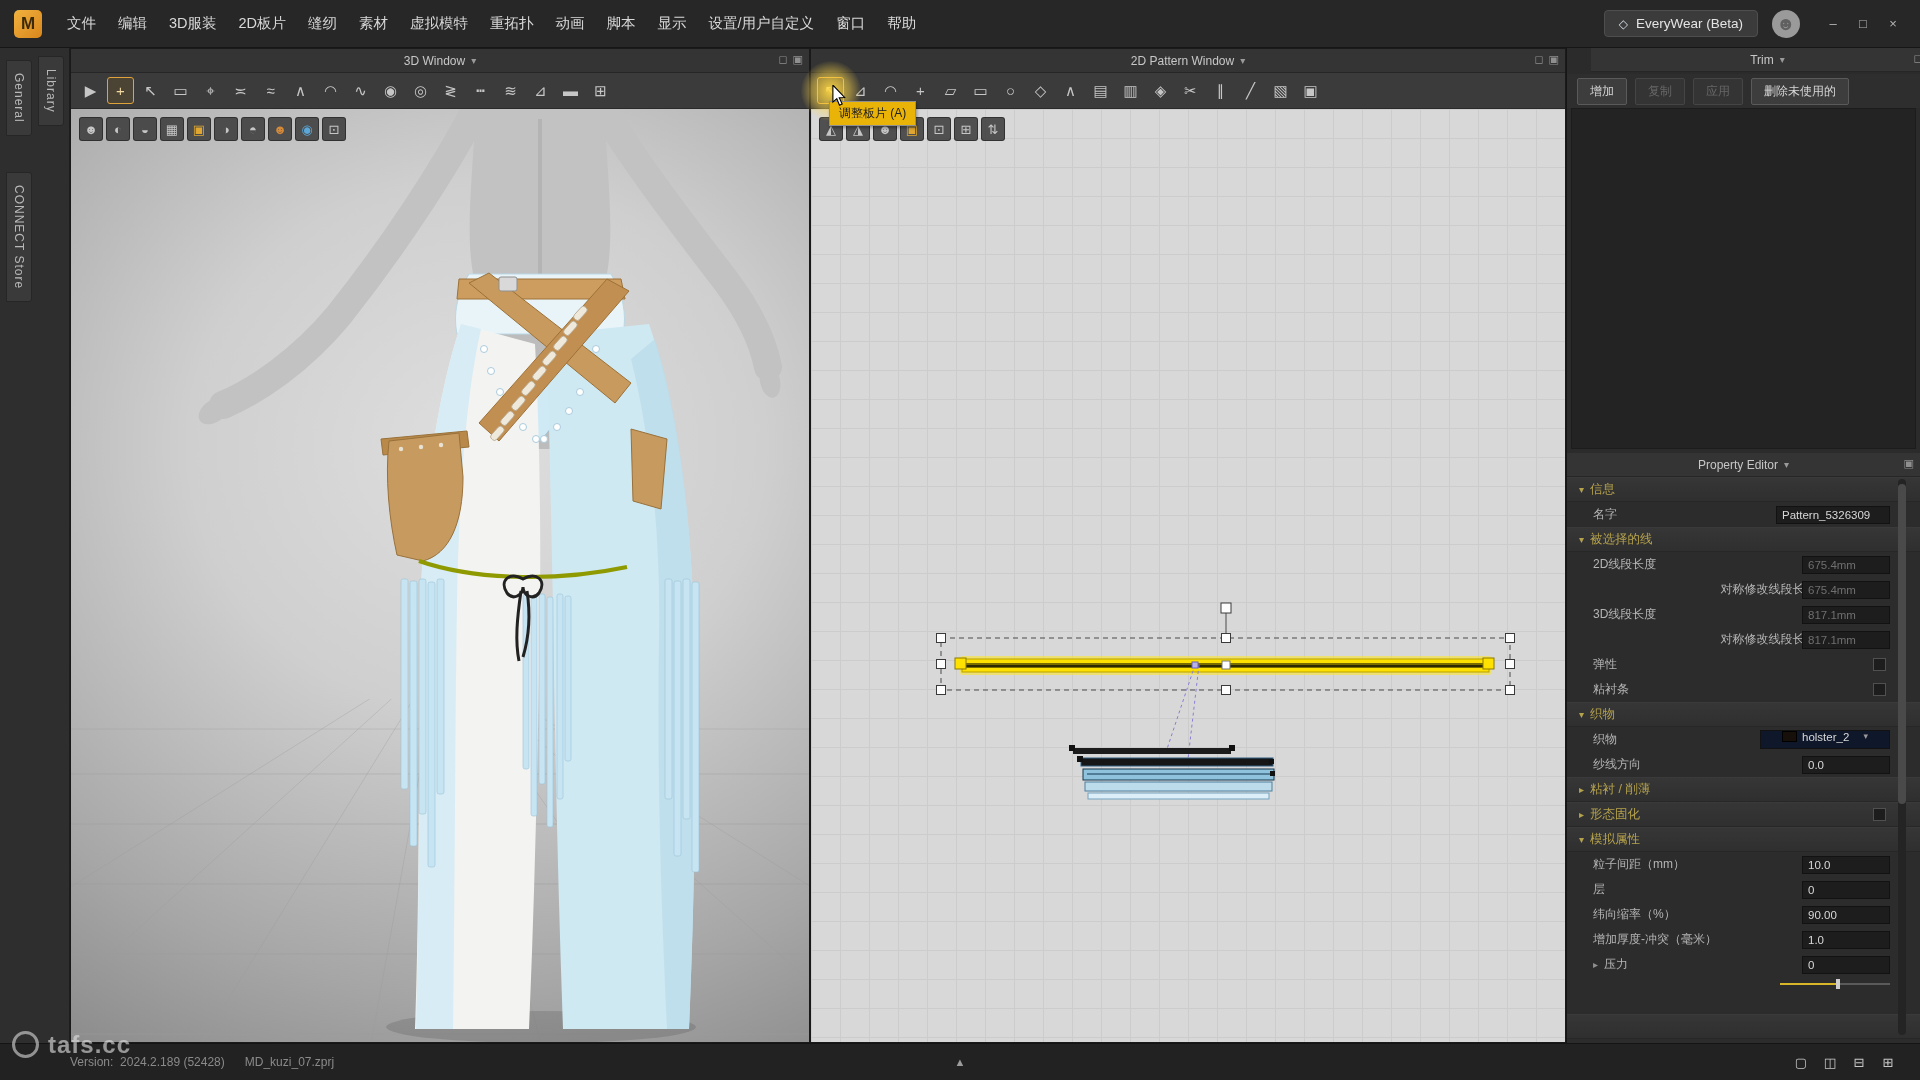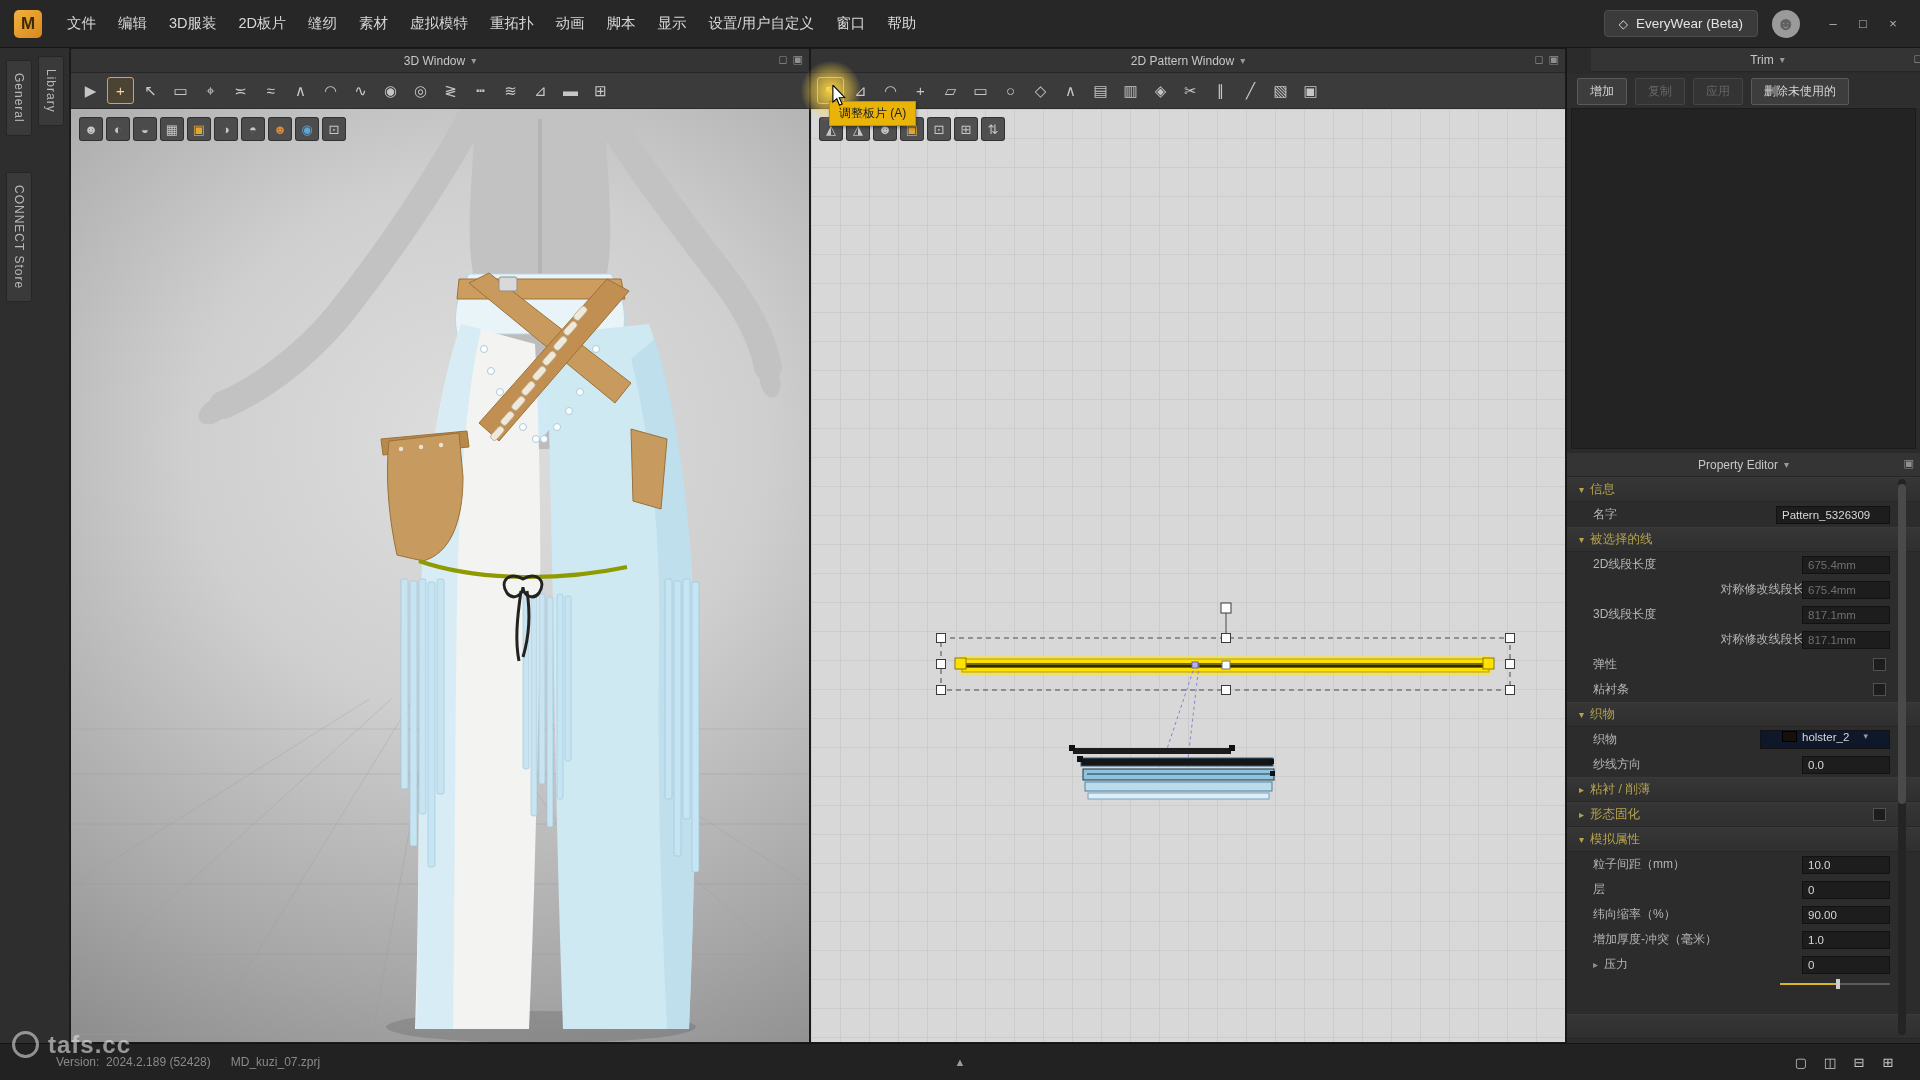--- a/index.html
+++ b/index.html
@@ -98,21 +98,21 @@
   .fabric-dd .fl { color:#d8d8d8; font-size:11.5px; flex:1; }
   .fabric-dd .dd { color:#9a9a9a; font-size:9px; }
   .slider-row { height:15px; position:relative; }
   .slider-track { position:absolute; right:30px; width:110px; top:6px; height:2px; background:#5a5a5a; }
   .slider-fill { position:absolute; left:0; top:0; height:2px; width:58px; background:#d8b62a; }
   .slider-thumb { position:absolute; left:56px; top:-4px; width:4px; height:10px; background:#cfcfcf; }
 
   
   .statusbar { position:absolute; left:0; top:1043px; width:1920px; height:37px; background:#222;
                border-top:1px solid #141414; display:flex; align-items:center; color:#8a8a8a; font-size:12px; z-index:25; }
-  .sb-version { margin-left:56px; white-space:pre; }
+  .sb-version { margin-left:70px; white-space:pre; }
   .sb-center { position:absolute; left:50%; transform:translateX(-50%); color:#9c9c9c; font-size:11px; }
   .sb-icons { position:absolute; right:22px; display:flex; gap:9px; color:#9a9a9a; font-size:14px; }
   .sb-icons .tool { width:20px; height:20px; font-size:13px; }
   .watermark { position:absolute; left:12px; top:1031px; display:flex; gap:9px; z-index:40; opacity:.62; }
   .wm-logo { width:27px; height:27px; border-radius:50%; border:3px solid #d6d6d6; }
   .wm-text { color:#e0e0e0; font-size:24px; font-weight:bold; letter-spacing:1px; }
 </style>
 </head>
 <body>
 

